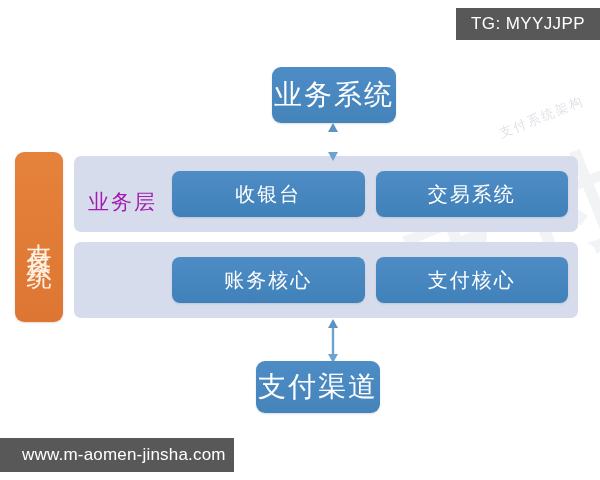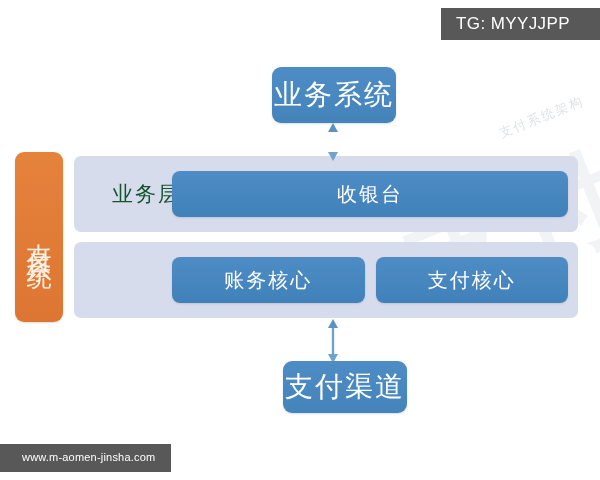--- a/index.html
+++ b/index.html
@@ -54,35 +54,35 @@
   }
 
   
   .tg-tag {
     position: absolute;
     right: 0px;
     top: 8px;
     background: #585858;
     color: #ffffff;
     font-size: 17px;
-    padding: 7px 30px 8px 15px;
+    padding: 7px 15px 8px 15px;
     letter-spacing: 0.4px;
     z-index: 20;
     line-height: 1;
   }
 
   
   .site-tag {
     position: absolute;
     left: 0px;
     bottom: 8px;
     background: #585858;
     color: #ffffff;
-    font-size: 11px;
-    padding: 8px 16px 9px 22px;
+    font-size: 17px;
+    padding: 8px 8px 9px 22px;
     letter-spacing: 0.2px;
     z-index: 20;
     line-height: 1;
   }
 
   
   .node {
     position: absolute;
     background: linear-gradient(180deg, #4d8cc4 0%, #4484bb 100%);
     border-radius: 9px;
@@ -94,21 +94,21 @@
     letter-spacing: 2px;
     box-shadow: 0 1px 2px rgba(40,70,100,0.18);
     z-index: 6;
     font-weight: normal;
   }
 
   #node-top {
     left: 272px; top: 67px; width: 124px; height: 56px;
   }
   #node-bottom {
-    left: 283px; top: 361px; width: 124px; height: 52px;
+    left: 256px; top: 361px; width: 124px; height: 52px;
   }
 
   
   .arrow {
     position: absolute;
     z-index: 5;
   }
   #arrow-top { left: 318px; top: 122px; width: 30px; height: 40px; }
   #arrow-bottom { left: 318px; top: 318px; width: 30px; height: 46px; }
 
@@ -145,28 +145,27 @@
     background: #d7dcec;
     border-radius: 7px;
     z-index: 4;
   }
   #layer-business { top: 156px; height: 76px; }
   #layer-payment  { top: 242px; height: 76px; }
 
   .layer-label {
     position: absolute;
     left: 14px;
-    top: 0;
+    top: 8px;
     height: 100%;
     display: flex;
     align-items: center;
-    color: #14532d;
+    color: #a21caf;
     font-size: 21px;
     letter-spacing: 2px;
-    margin-left: 24px;
   }
 
   .layer-nodes {
     position: absolute;
     left: 98px;
     top: 0;
     height: 100%;
     right: 10px;
     display: flex;
     align-items: center;
@@ -218,20 +217,23 @@
   <div id="orange-panel">
     <span class="vtext">支付系统</span>
   </div>
 
   <div class="layer" id="layer-business">
     <div class="layer-label">业务层</div>
     <div class="layer-nodes">
       <div class="layer-node">
         <span>收银台</span>
       </div>
+      <div class="layer-node">
+        <span>交易系统</span>
+      </div>
     </div>
   </div>
 
   <div class="layer" id="layer-payment">
     <div class="layer-nodes">
       <div class="layer-node">
         <span>账务核心</span>
       </div>
       <div class="layer-node">
         <span>支付核心</span>

